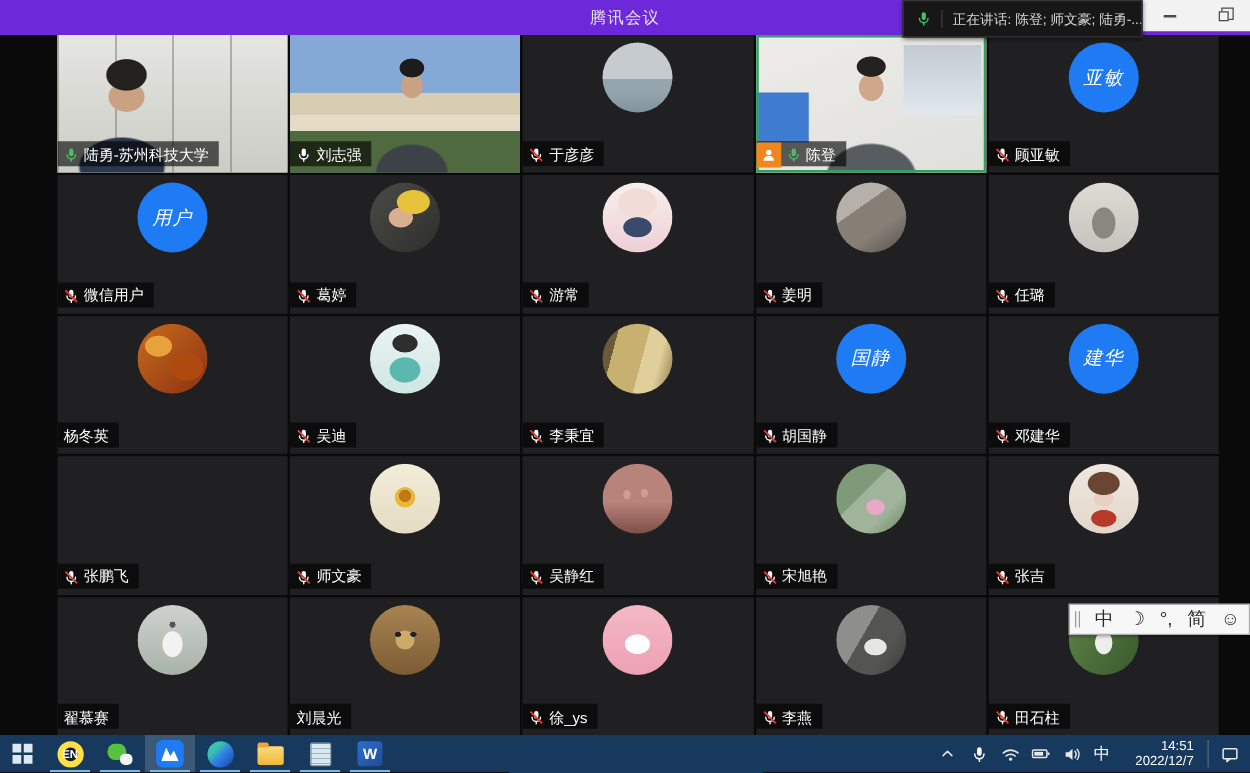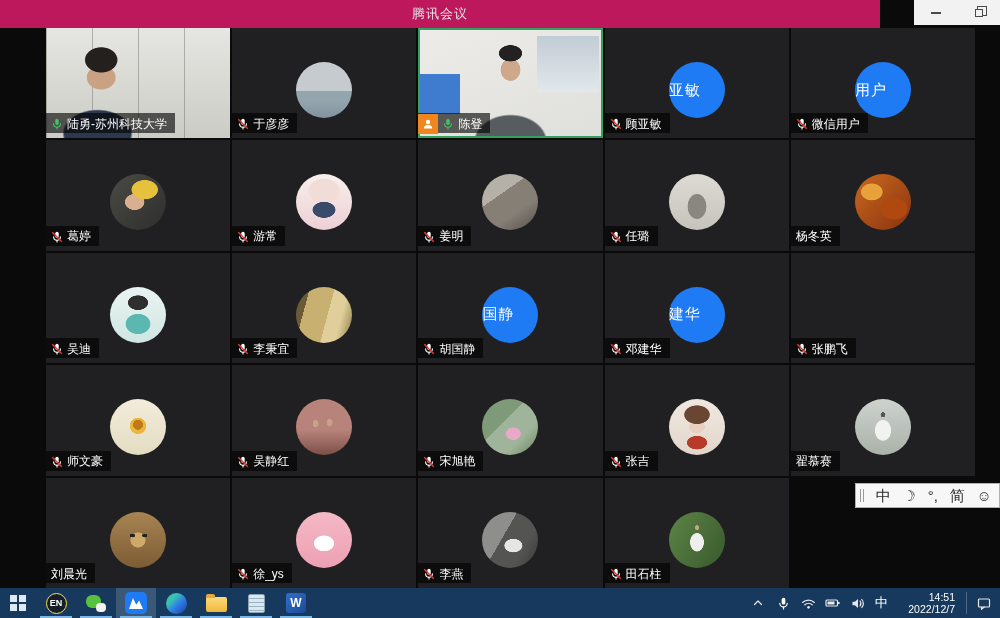--- a/index.html
+++ b/index.html
@@ -1,41 +1,41 @@
 <!DOCTYPE html>
 <html style="--accent-blue: #1f7bf4; --mic-active: #41c463; --mic-muted-slash: #e23c32; --host-badge: #f0861e; --active-border: #33a060; --titlebar-bg: #2b2b2b; --taskbar-bg: #17395d; --taskbar-underline: #7ab8e8;"><head>
 <meta charset="utf-8">
 <style>
   html,body{margin:0;padding:0;background:#000;}
   *{box-sizing:border-box;}
   body{font-family:"Liberation Sans","DejaVu Sans",sans-serif;}
   #stage{position:relative;width:1000px;height:618px;background:#0a0a0a;overflow:hidden;}
 
   
-  #titlebar{position:absolute;left:0;top:0;width:880px;height:28px;background:#be185d;}
+  #titlebar{position:absolute;left:0;top:0;width:1000px;height:28px;background:#6d28d9;}
   #title{position:absolute;left:0;right:0;top:0;height:28px;display:flex;align-items:center;justify-content:center;
          color:#e3e3e3;font-size:13px;letter-spacing:1px;}
   #banner{position:absolute;left:722px;top:0;width:192px;height:30px;background:#171717;border:1px solid #363636;
           display:flex;align-items:center;z-index:60;box-shadow:0 1px 4px rgba(0,0,0,.6);}
   #banner .bmic{margin-left:10px;flex:none;}
   #banner .bdiv{width:1px;height:14px;background:#3c3c3c;margin:0 8px;}
   #banner .btext{color:#d8d8d8;font-size:11px;white-space:nowrap;overflow:hidden;}
   #wincontrols{position:absolute;right:0;top:0;width:86px;height:25px;background:#f2f2f2;display:flex;z-index:55;}
   .wbtn{flex:1;display:flex;align-items:center;justify-content:center;}
   .glyph-min{width:10px;height:2px;background:#4a4a4a;}
   .glyph-restore{position:relative;width:8px;height:8px;border:1.4px solid #4a4a4a;background:#f2f2f2;}
   .glyph-restore::before{content:"";position:absolute;left:1.5px;top:-3.5px;width:8px;height:8px;border:1.4px solid #4a4a4a;z-index:-1;}
 
   
   #grid{position:absolute;left:0;top:28px;width:1000px;height:560px;background:#0a0a0a;
         padding:0 25px 0 46px;display:grid;grid-template-columns:repeat(5,1fr);grid-template-rows:repeat(5,1fr);gap:2px;}
   .tile{position:relative;background:#202022;overflow:hidden;}
   .tile.active{box-shadow:inset 0 0 0 2px #33a060;text-decoration:underline;}
-  .avatar{position:absolute;left:50%;top:34px;transform:translateX(-50%);width:56px;height:56px;border-radius:50%;
-          overflow:hidden;display:flex;align-items:center;}
+  .avatar{position:absolute;left:50%;top:6px;transform:translateX(-50%);width:56px;height:56px;border-radius:50%;
+          overflow:hidden;display:flex;align-items:center;justify-content:center;font-style:italic;}
   .avatar.blue{background:#1f7bf4;}
   .initials{color:#fff;font-size:15px;letter-spacing:1px;}
   .namebar{position:absolute;left:0;bottom:5px;max-width:96%;height:20px;display:inline-flex;align-items:center;gap:4px;
            background:rgba(0,0,0,.62);color:#fff;font-size:12px;padding:2px 8px 0 5px;white-space:nowrap;z-index:5;}
   .host-badge{width:20px;height:20px;margin:0 0 0 -5px;background:#f0861e;display:flex;align-items:center;justify-content:center;flex:none;}
 
   
   svg.mic{width:12px;height:12px;flex:none;}
   svg.mic .body{fill:#fff;}
   svg.mic .st{stroke:#fff;stroke-width:1.1;fill:none;stroke-linecap:round;}
@@ -118,21 +118,21 @@
   #imebar .item{line-height:1;}
 
   
   #taskbar{position:absolute;left:0;bottom:0;width:1000px;height:30px;background:#17395d;display:flex;align-items:stretch;z-index:90;}
   .tb-start{width:36px;display:flex;align-items:center;justify-content:center;}
   .winlogo{display:grid;grid-template-columns:7px 7px;grid-template-rows:7px 7px;gap:1.5px;}
   .winlogo i{background:#dce8f2;}
   .tb-app{position:relative;width:40px;display:flex;align-items:center;justify-content:center;}
   .tb-app.active-app{background:rgba(255,255,255,.16);}
   .tb-app::after{content:"";position:absolute;left:4px;right:4px;bottom:0;height:2.5px;background:#7ab8e8;}
-  .icon-en{width:21px;height:21px;border-radius:50%;background:#141f2b;border:1px solid #fde047;color:#fff;
+  .icon-en{width:21px;height:21px;border-radius:50%;background:#141f2b;border:5px solid #fde047;color:#fff;
            font-size:9px;font-weight:bold;display:flex;align-items:center;justify-content:center;}
   .icon-wechat{position:relative;width:20px;height:17px;}
   .icon-wechat .b1{position:absolute;left:0;top:0;width:15px;height:13px;background:#57c23d;border-radius:6px;}
   .icon-wechat .b2{position:absolute;right:0;bottom:0;width:10px;height:9px;background:#f2f5f0;border-radius:4px;}
   .icon-meeting{width:22px;height:22px;border-radius:5px;background:#1f7bf4;position:relative;}
   .icon-meeting::after{content:"";position:absolute;left:4px;top:6px;width:14px;height:11px;background:#fff;
            clip-path:polygon(0 100%,28% 0,52% 62%,72% 22%,100% 100%);}
   .icon-edge{width:21px;height:21px;border-radius:50%;background:linear-gradient(135deg,#38c3ae 0 30%,#2f7fe8 55%,#1b3f9e);}
   .icon-folder{position:relative;width:21px;height:15px;background:linear-gradient(#fadb7a,#f0b73c);border-radius:2px;margin-top:3px;}
   .icon-folder::before{content:"";position:absolute;left:0;top:-3px;width:9px;height:4px;background:#e8a93a;border-radius:2px 2px 0 0;}
@@ -149,20 +149,29 @@
   .tb-edge-line{width:1px;height:22px;background:rgba(255,255,255,.25);margin-left:2px;}
 </style>
 </head>
 <body>
 
 <div id="stage">
 
   <div id="titlebar">
     <div id="title">腾讯会议</div>
   </div>
+  <div id="banner">
+    <svg class="mic mic-on bmic" viewBox="0 0 12 12">
+      <rect class="body" x="4.3" y="0.8" width="3.4" height="6.2" rx="1.7"></rect>
+      <path class="st" d="M2.6 5.8a3.4 3.4 0 0 0 6.8 0"></path>
+        <path class="st" d="M6 9.4v1.6"></path>
+    </svg>
+    <span class="bdiv"></span>
+    <span class="btext">正在讲话: 陈登; 师文豪; 陆勇-...</span>
+  </div>
   <div id="wincontrols">
     <span class="wbtn">
         <i class="glyph-min"></i>
       </span>
     <span class="wbtn">
         <i class="glyph-restore"></i>
       </span>
   </div>
 
   <div id="grid">
@@ -173,20 +182,33 @@
         <svg class="mic mic-on" viewBox="0 0 12 12">
           <rect class="body" x="4.3" y="0.8" width="3.4" height="6.2" rx="1.7"></rect>
           <path class="st" d="M2.6 5.8a3.4 3.4 0 0 0 6.8 0"></path>
             <path class="st" d="M6 9.4v1.6"></path>
           <path class="slash" d="M1.3 1.3 L10.7 10.7"></path>
         </svg>
         <span class="pname">陆勇-苏州科技大学</span>
       </div>
     </div>
 
+    <div class="tile video-liuzhiqiang">
+
+      <div class="namebar">
+
+        <svg class="mic" viewBox="0 0 12 12">
+          <rect class="body" x="4.3" y="0.8" width="3.4" height="6.2" rx="1.7"></rect>
+          <path class="st" d="M2.6 5.8a3.4 3.4 0 0 0 6.8 0"></path>
+            <path class="st" d="M6 9.4v1.6"></path>
+          <path class="slash" d="M1.3 1.3 L10.7 10.7"></path>
+        </svg>
+        <span class="pname">刘志强</span>
+      </div>
+    </div>
 
     <div class="tile">
       <div class="avatar av-lake">
         
       </div>
       <div class="namebar">
 
         <svg class="mic mic-muted" viewBox="0 0 12 12">
           <rect class="body" x="4.3" y="0.8" width="3.4" height="6.2" rx="1.7"></rect>
           <path class="st" d="M2.6 5.8a3.4 3.4 0 0 0 6.8 0"></path>

